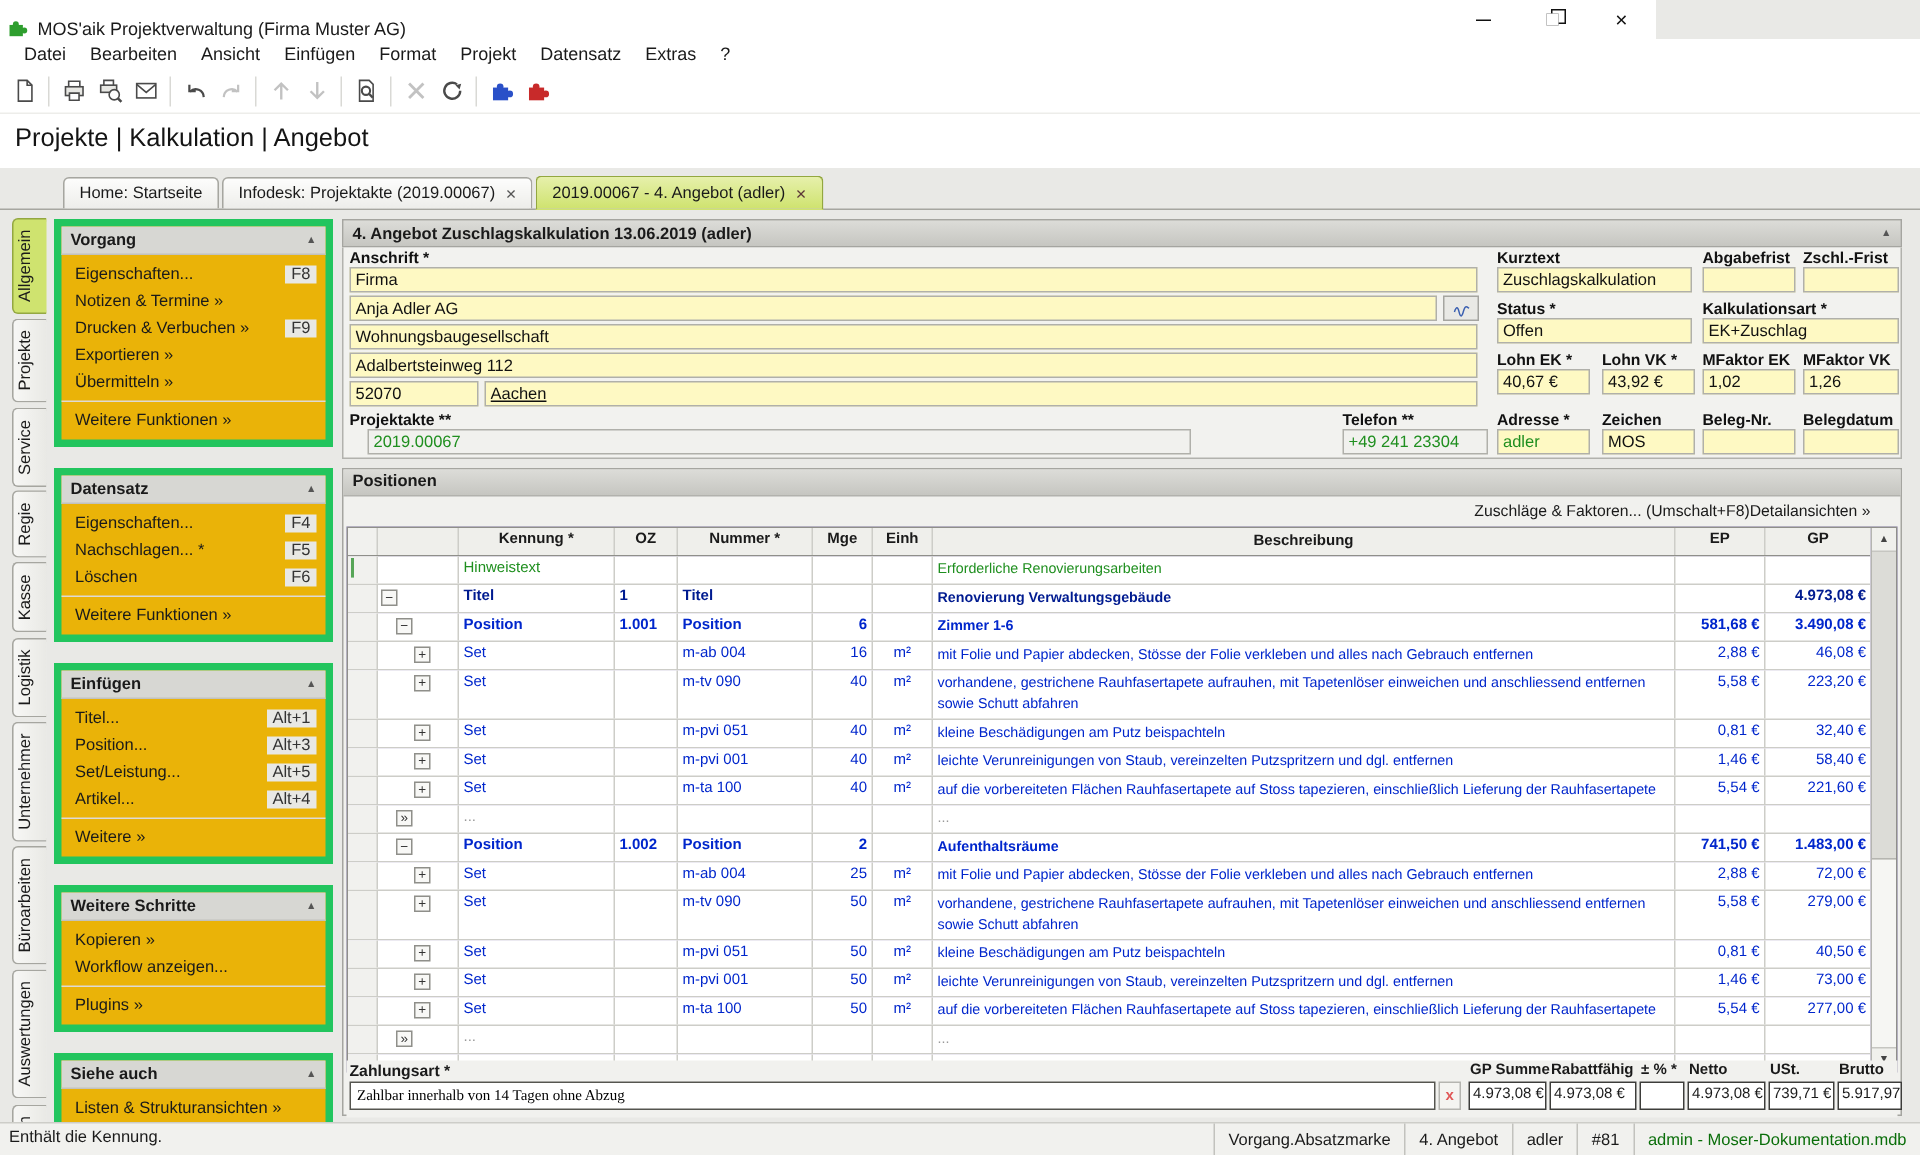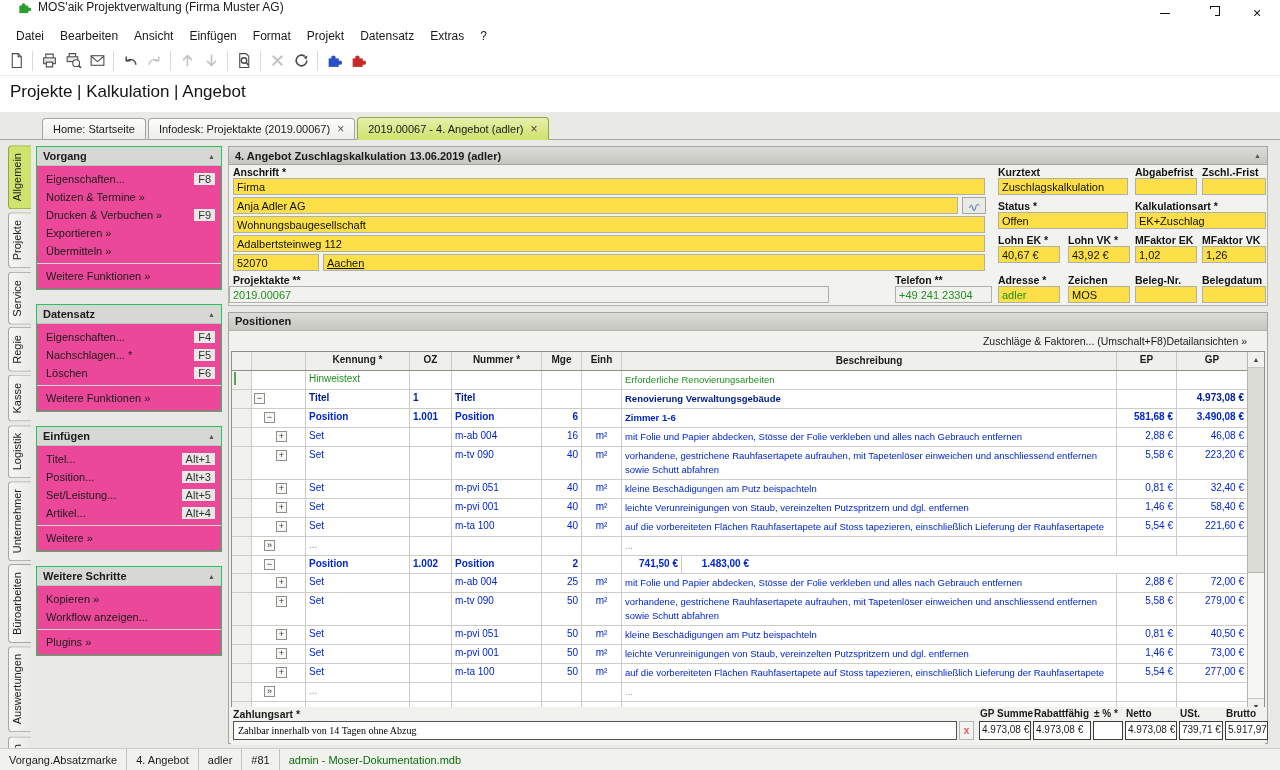--- a/index.html
+++ b/index.html
@@ -1,20 +1,20 @@
 <!DOCTYPE html>
 <html><head>
 <meta charset="utf-8">
 <style>
 *{margin:0;padding:0;box-sizing:border-box}
 html,body{width:1280px;height:770px;overflow:hidden}
 body{font-family:"Liberation Sans","DejaVu Sans",sans-serif;font-size:11px;color:#1a1a1a;background:#e9e9e6;position:relative}
 
 
-.titlebar{position:absolute;left:0;top:0;width:1280px;height:26px;background:#fff;display:flex;align-items:flex-start;padding-left:17px}
+.titlebar{position:absolute;left:0;top:0;width:1104px;height:26px;background:#fff;display:flex;align-items:flex-end;padding-left:4px}
 .titlebar .app-ico{width:15px;height:15px;margin-right:6px}
 .titlebar .app-ico svg{width:15px;height:15px;display:block}
 .title-text{font-size:12px}
 .win-controls{margin-left:auto;display:flex;height:26px}
 .win-btn{width:46px;height:26px;display:flex;align-items:center;justify-content:center;color:#111}
 .win-min i{display:block;width:10px;border-top:1px solid #111}
 .win-restore i{display:block;position:relative;width:8px;height:8px;border:1px solid #111;background:#fff}
 .win-restore i::before{content:"";position:absolute;left:2px;top:-4px;width:8px;height:8px;border:1px solid #111}
 .win-restore i::after{content:"";position:absolute;left:-1px;top:-1px;width:8px;height:8px;background:#fff}
 .win-close{font-size:14px;line-height:14px}
@@ -41,36 +41,36 @@
 .tab-close{margin-left:7px;color:#555;font-size:12px;line-height:10px}
 .tab.active .tab-close{color:#5c3737}
 
 
 .vtabs{position:absolute;left:8px;top:142px;width:23px;display:flex;flex-direction:column}
 .vtab{writing-mode:vertical-rl;transform:rotate(180deg);border:1px solid #a6a6a0;border-left:none;border-radius:0 4px 4px 0;background:linear-gradient(to left,#f7f7f5,#e9e9e5);padding:7px 2px;margin-top:3px;font-size:11px;text-align:center;white-space:nowrap;cursor:default}
 .vtab.active{background:#cfe36f;border-color:#93a740;font-weight:normal}
 
 
 .sidebar{position:absolute;left:36px;top:146px;width:186px;height:596px;display:flex;flex-direction:column}
-.sec{border:1px solid #22c55e;background:#ec4899;margin-bottom:14px}
+.sec{border:5px solid #22c55e;background:#eab308;margin-bottom:14px}
 .sec-header{background:#d7d7d3;font-weight:bold;font-size:11px;padding:3px 6px;display:flex;justify-content:space-between;align-items:center;border-bottom:1px solid #c2c2bd;cursor:default}
 .sec-arrow{font-size:7px;color:#555}
 .sec-body{padding:4px 0}
 .sec-item{display:flex;justify-content:space-between;align-items:flex-end;padding:3px 6px 3px 9px;cursor:pointer}
 .sec-item .sc{background:#e8e8e4;padding:0 4px;margin-left:8px;color:#333;white-space:nowrap}
 .sec-sep{border-top:1px solid #dddad6;margin:3px 0}
 .sidebar-spacer{flex:1}
 
 
 .mainpanel{position:absolute;left:228px;top:146px;width:1040px;height:598px}
 .panel-header{position:absolute;left:0;top:0;width:1040px;height:19px;background:linear-gradient(#dcdcd8,#c6c6c1);border:1px solid #a5a5a0;font-weight:bold;font-size:11px;padding:2px 6px;display:flex;justify-content:space-between;align-items:center}
 .panel-header .sec-arrow{font-size:7px}
 .form-box{position:absolute;left:0;top:19px;width:1040px;height:141px;background:#f2f2ef;border:1px solid #b2b2ad;border-top:none}
 .lbl{position:absolute;font-weight:bold;font-size:10.5px;white-space:nowrap;color:#111}
-.inp{position:absolute;height:17px;background:#fde047;border:1px solid #b0b0aa;font-size:11px;padding:1px 3px;font-family:inherit;color:#111;outline:none}
+.inp{position:absolute;height:17px;background:#fef9c3;border:1px solid #b0b0aa;font-size:11px;padding:1px 3px;font-family:inherit;color:#111;outline:none}
 .inp.green{color:#1f8f1f}
 .inp.flat{background:#f1f1ee}
 .edit-btn{position:absolute;height:17px;width:24px;background:#e9e9e5;border:1px solid #a5a5a0;display:flex;align-items:center;justify-content:center}
 .edit-btn svg{width:15px;height:13px}
 
 
 .positions-box{position:absolute;left:0;top:166px;width:1040px;height:432px;background:#f1f1ee;border:1px solid #a5a5a0}
 .pos-header{position:absolute;left:0;top:0;right:0;height:18px;background:linear-gradient(#dcdcd8,#c6c6c1);border-bottom:1px solid #b2b2ad;font-weight:bold;padding:2px 6px}
 .link-row{position:absolute;left:0;top:18px;right:14px;height:20px;display:flex;justify-content:flex-end;align-items:center;padding:0 6px;font-size:10.5px}
 .grid{position:absolute;left:2px;right:2px;top:38px;height:364px;background:#c4b5fd;border:1px solid #8f8f8a;overflow:hidden}
@@ -376,20 +376,31 @@
         <div class="sec-item">
           <span class="sidebar-item-label">Workflow anzeigen...</span>
         </div>
         <div class="sec-sep"></div>
         <div class="sec-item">
           <span class="sidebar-item-label">Plugins »</span>
         </div>
       </div>
     </div>
     <div class="sidebar-spacer"></div>
+    <div class="sec">
+      <div class="sec-header">
+        <span class="sec-title">Siehe auch</span>
+        <span class="sec-arrow">▲</span>
+      </div>
+      <div class="sec-body">
+        <div class="sec-item">
+          <span class="sidebar-item-label">Listen &amp; Strukturansichten »</span>
+        </div>
+      </div>
+    </div>
   </div>
 
 <div class="mainpanel">
 
   <div class="panel-header">
     <span>4. Angebot Zuschlagskalkulation 13.06.2019 (adler)</span>
     <span class="sec-arrow">▲</span>
   </div>
 
   <div class="form-box">
@@ -401,21 +412,21 @@
       <svg viewBox="0 0 16 16">
           <path d="M2 11c1.5-4.5 2.8-4.5 3.8 0s2.3 4.5 3.6-.5 2.4-4 4.6-2.5" fill="none" stroke="#3a5fb0" stroke-width="1.2"></path>
         </svg>
     </span>
     <input class="inp" style="left: 4px; top: 51px; width: 752px;" readonly="" value="Wohnungsbaugesellschaft">
     <input class="inp" style="left: 4px; top: 70px; width: 752px;" readonly="" value="Adalbertsteinweg 112">
     <input class="inp" style="left: 4px; top: 89px; width: 86px;" readonly="" value="52070">
     <input class="inp" style="left: 94px; top: 89px; width: 662px; text-decoration: underline;" readonly="" value="Aachen">
 
     <span class="lbl" style="left:4px;top:109px">Projektakte **</span>
-    <input class="inp green flat" style="left: 0; top: 121px; width: 600px;" readonly="" value="2019.00067">
+    <input class="inp green flat" style="left: 16px; top: 121px; width: 549px;" readonly="" value="2019.00067">
     <span class="lbl" style="left:666px;top:109px">Telefon **</span>
     <input class="inp green flat" style="left: 666px; top: 121px; width: 97px;" readonly="" value="+49 241 23304">
 
     <span class="lbl" style="left:769px;top:1px">Kurztext</span>
     <span class="lbl" style="left:906px;top:1px">Abgabefrist</span>
     <span class="lbl" style="left:973px;top:1px">Zschl.-Frist</span>
     <input class="inp" style="left: 769px; top: 13px; width: 130px;" readonly="" value="Zuschlagskalkulation">
     <input class="inp" style="left: 906px; top: 13px; width: 62px;" readonly="" value="">
     <input class="inp" style="left: 973px; top: 13px; width: 64px;" readonly="" value="">
 
@@ -590,20 +601,21 @@
           <div class="gr position">
             <span class="c sel"></span>
             <span class="c tree">
               <span class="tg" style="left: 12px;">−</span>
             </span>
             <span class="c kennung">Position</span>
             <span class="c oz">1.002</span>
             <span class="c nummer">Position</span>
             <span class="c mge">2</span>
             <span class="c einh"></span>
+            <span class="c beschr">Aufenthaltsräume</span>
             <span class="c ep">741,50 €</span>
             <span class="c gp">1.483,00 €</span>
           </div>
           <div class="gr set">
             <span class="c sel"></span>
             <span class="c tree">
               <span class="tg" style="left: 24px;">+</span>
             </span>
             <span class="c kennung">Set</span>
             <span class="c oz"></span>
@@ -724,18 +736,19 @@
             <div class="tot-value">739,71 €</div>
           </div><div class="tot tot5">
             <div class="tot-label">Brutto</div>
             <div class="tot-value">5.917,97 €</div>
           </div></span>
     </div>
   </div>
 </div>
 
 <div class="statusbar">
+  <span class="sb-msg">Enthält die Kennung.</span>
 <span class="sb-cell">Vorgang.Absatzmarke</span>
     <span class="sb-cell">4. Angebot</span>
     <span class="sb-cell">adler</span>
     <span class="sb-cell">#81</span>
     <span class="sb-cell green">admin - Moser-Dokumentation.mdb</span>
   </div>
 
 </body></html>

